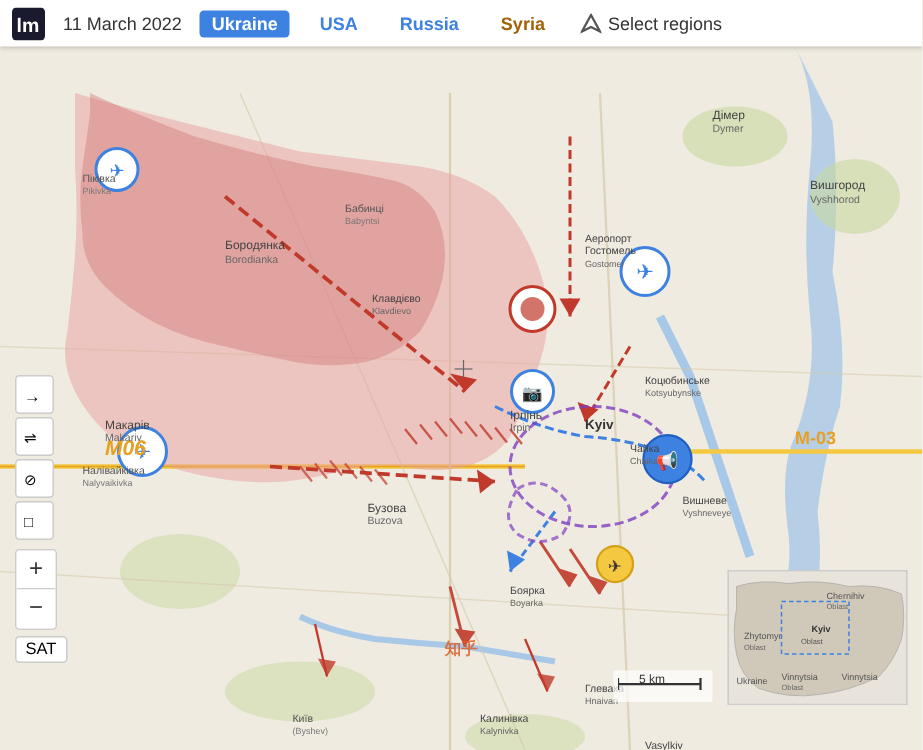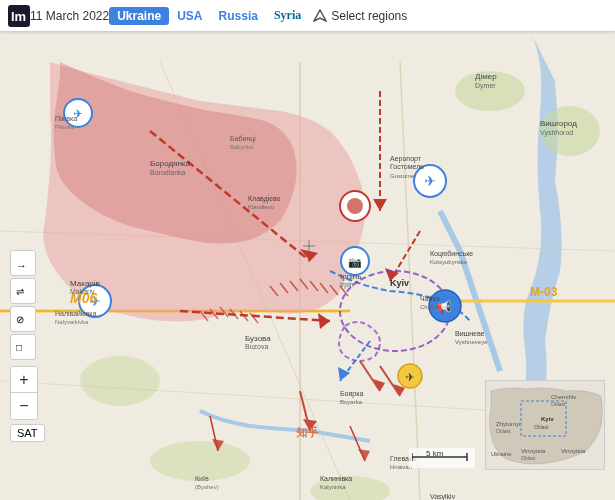--- a/index.html
+++ b/index.html
@@ -17,21 +17,21 @@
     #navbar {
       position: absolute;
       top: 0; left: 0; right: 0;
       height: 31px;
       background: white;
       display: flex;
       align-items: center;
       padding: 0 8px;
       z-index: 100;
       box-shadow: 0 1px 3px rgba(0,0,0,0.2);
-      gap: 0;
+      gap: 12px;
     }
 
     #logo {
       width: 22px;
       height: 22px;
       display: flex;
       align-items: center;
       justify-content: center;
     }
 
@@ -53,21 +53,21 @@
       background: transparent;
     }
 
     .nav-btn.active {
       background: #3d82e0;
       color: white;
     }
 
     .nav-btn.usa { color: #3d82e0; }
     .nav-btn.russia { color: #3d82e0; }
-    .nav-btn.syria { color: #0369a1; font-family: Liberation Serif, serif; }
+    .nav-btn.syria { color: #a16207; }
 
     #select-regions-btn {
       display: flex;
       align-items: center;
       gap: 4px;
       color: #333;
       cursor: pointer;
       font-size: 12px;
       background: none;
       border: none;

